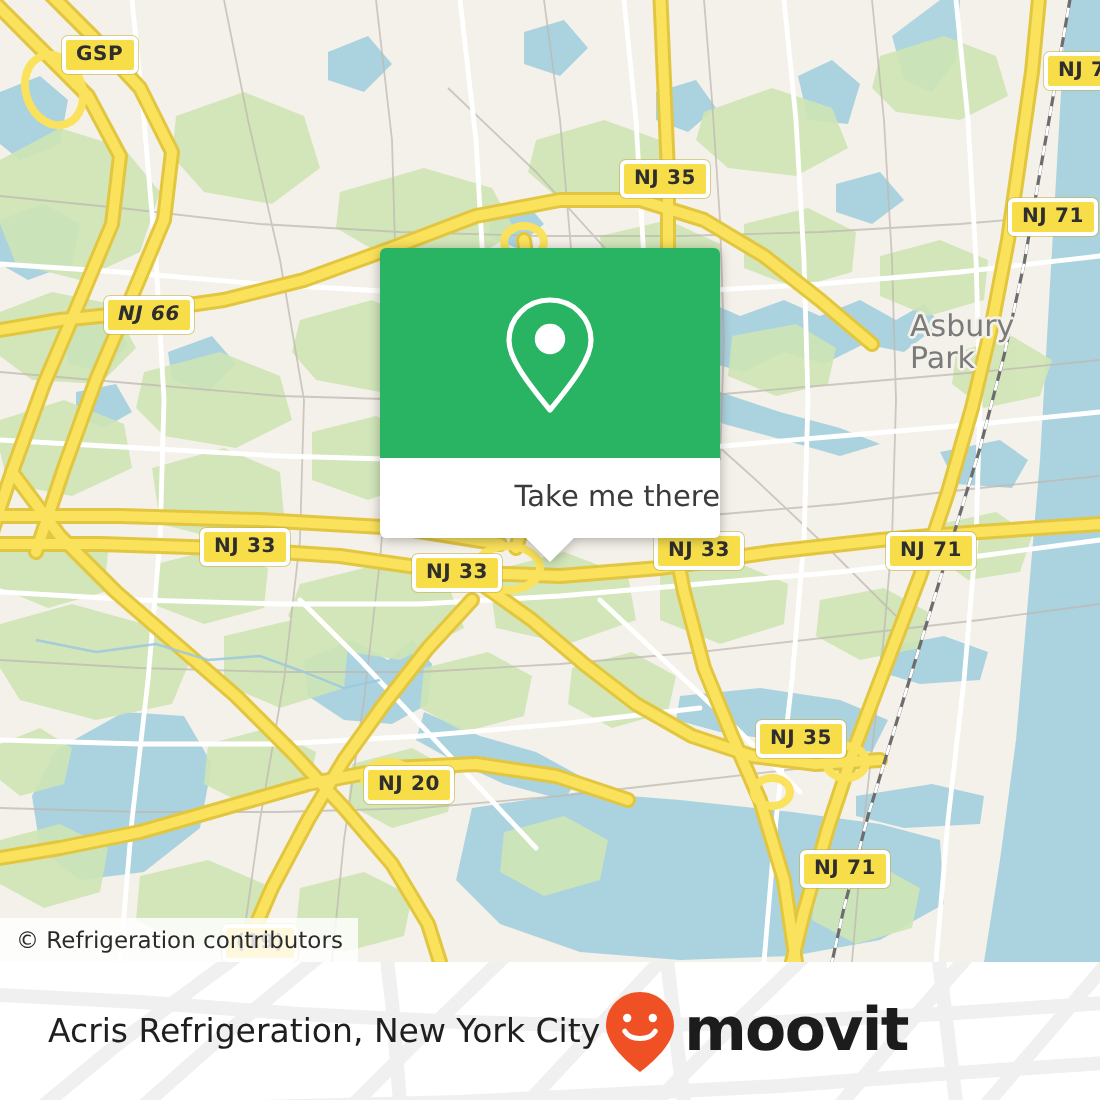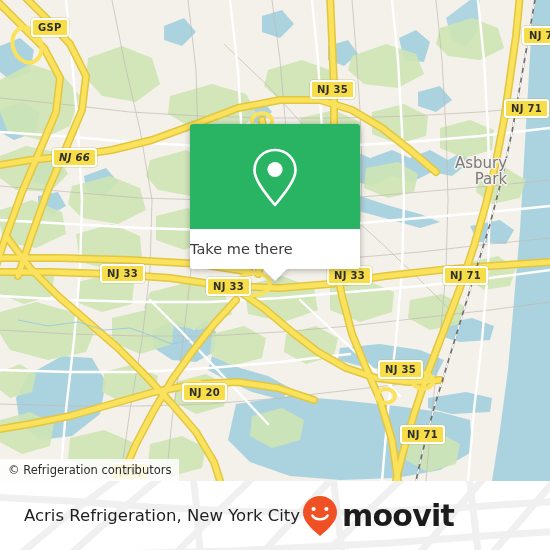--- a/index.html
+++ b/index.html
@@ -55,21 +55,21 @@
     box-shadow: 0 0 0 0.5px rgba(190,175,60,0.55);
   }
 
   
   .placelabel {
     position: absolute;
     color: #7b7b7b;
     font-family: "DejaVu Sans", sans-serif;
     font-size: 15px;
     line-height: 16px;
-    text-align: right;
+    text-align: left;
     white-space: nowrap;
     text-shadow:
       1.5px 0 0 #f4f1ea, -1.5px 0 0 #f4f1ea,
       0 1.5px 0 #f4f1ea, 0 -1.5px 0 #f4f1ea,
       1px 1px 0 #f4f1ea, -1px -1px 0 #f4f1ea,
       1px -1px 0 #f4f1ea, -1px 1px 0 #f4f1ea;
   }
 
   
   #callout {
@@ -90,21 +90,21 @@
     justify-content: center;
   }
   #callout .card-bottom {
     position: relative;
     width: 170px;
     height: 40px;
     background: #ffffff;
     border-radius: 0 0 3px 3px;
     display: flex;
     align-items: center;
-    justify-content: flex-start;
+    justify-content: flex-end;
   }
   #callout .card-label {
     color: #3b3b3b;
     font-family: "DejaVu Sans", sans-serif;
     font-size: 14.5px;
     line-height: 18px;
     white-space: nowrap;
   }
   #callout .tail {
     position: absolute;

